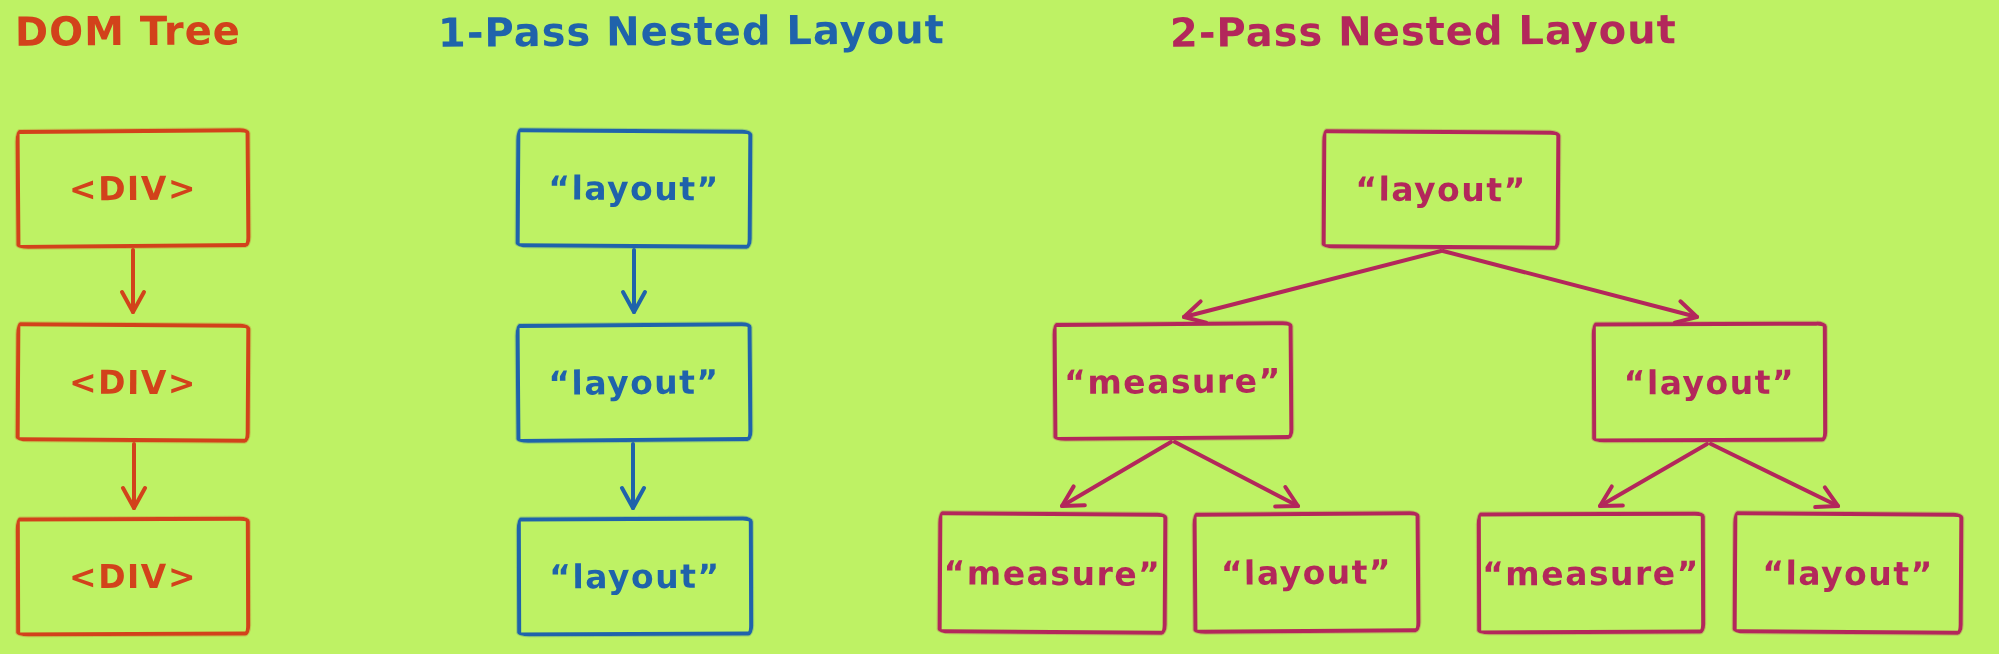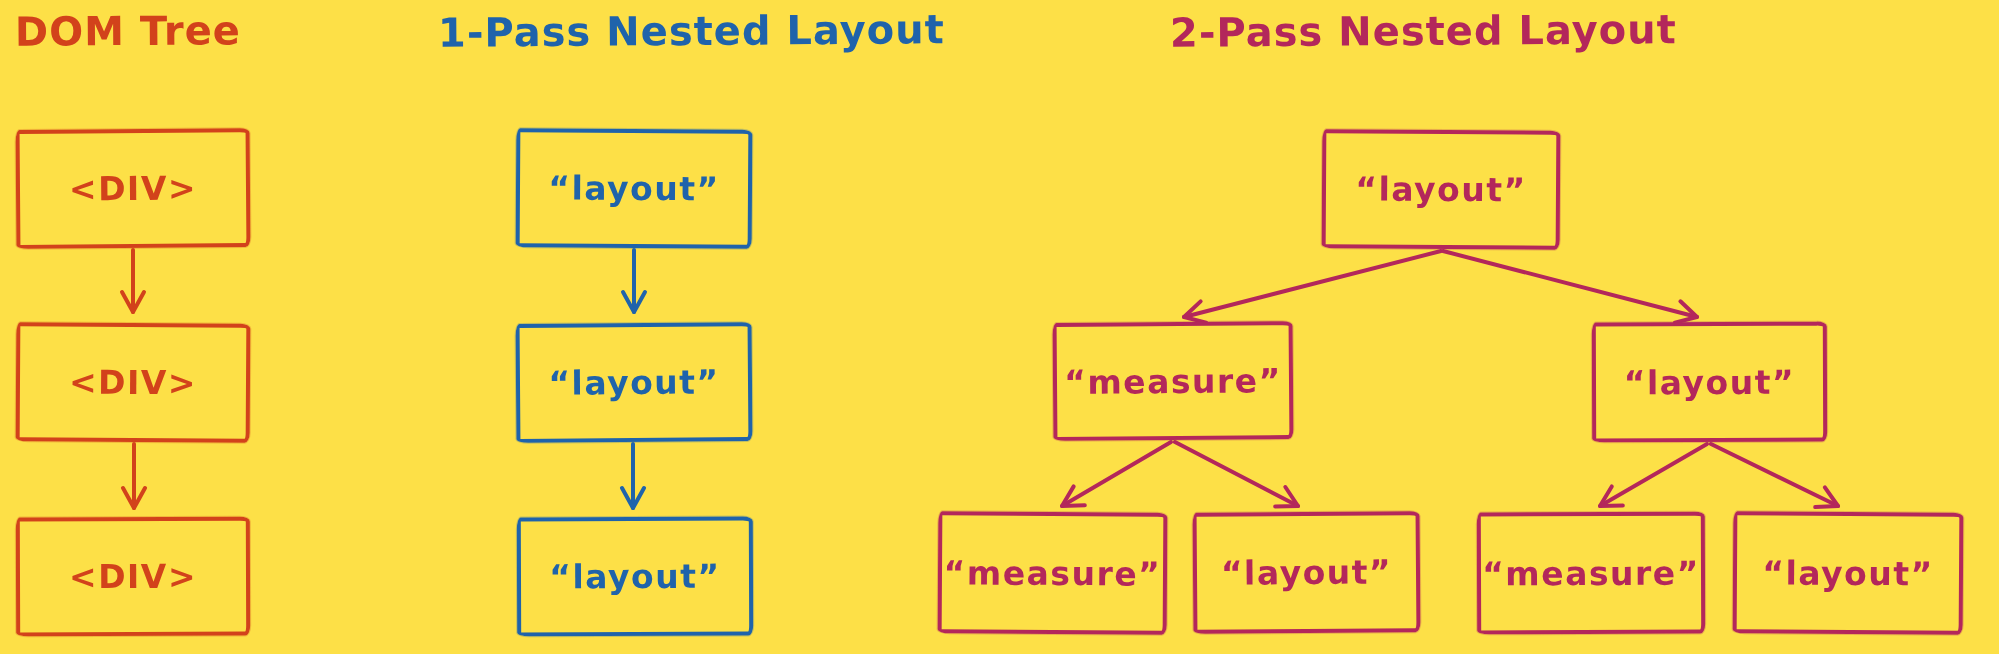--- a/index.html
+++ b/index.html
@@ -1,19 +1,19 @@
 <!DOCTYPE html>
 <html><head>
 <meta charset="utf-8">
 <style>
   html,body{margin:0;padding:0;background:#ffffff;}
   .canvas{
     position:relative;
     width:1999px;height:654px;
-    background:#fde047;
+    background:#bef264;
     font-family:"DejaVu Sans", sans-serif;
     overflow:hidden;
   }
   .title{
     position:absolute;
     font-weight:bold;
     font-size:40px;
     letter-spacing:1px;
     white-space:nowrap;
     transform:rotate(-0.4deg);

